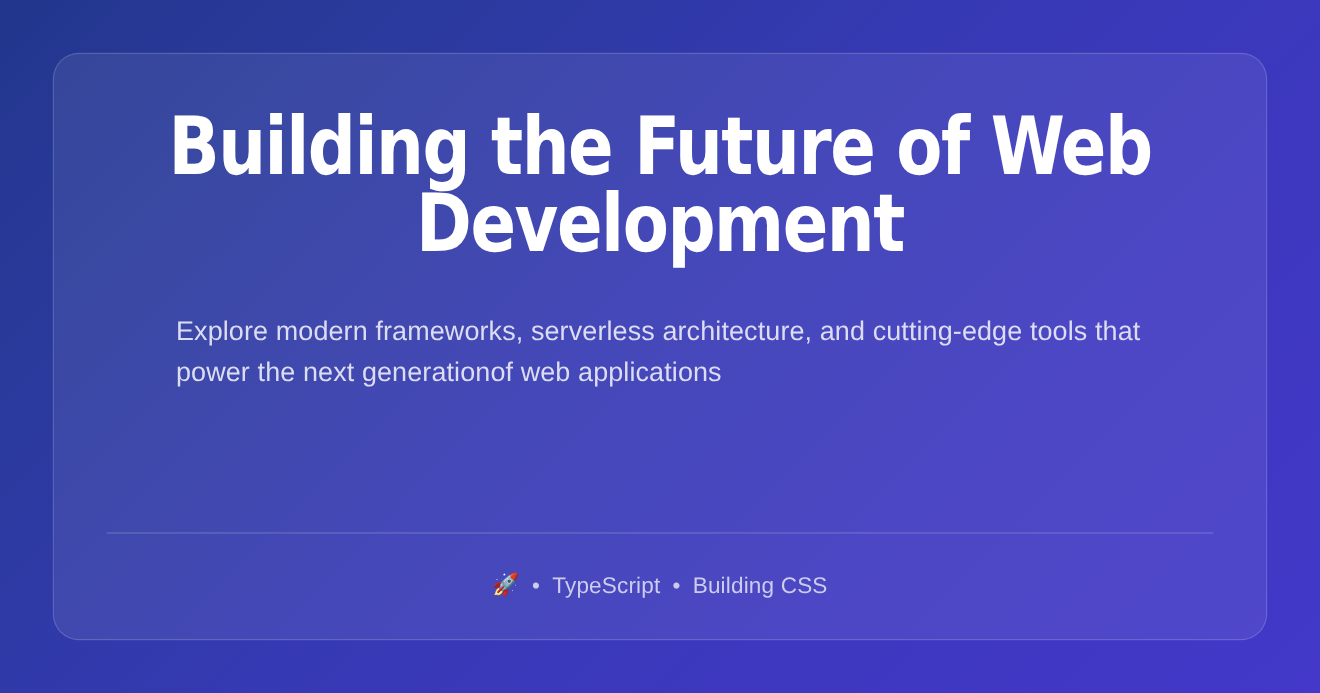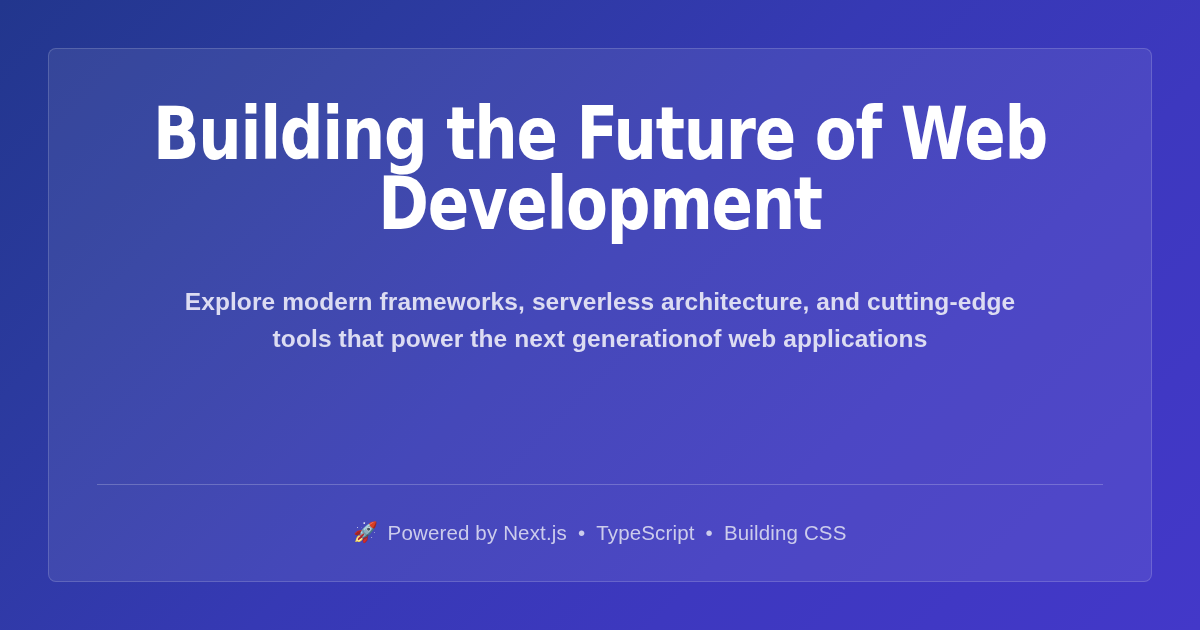--- a/index.html
+++ b/index.html
@@ -33,21 +33,21 @@
   }
 
   
   .card {
     position: absolute;
     left: 48px;
     top: 48px;
     width: 1104px;
     height: 534px;
     box-sizing: border-box;
-    border-radius: 8px;
+    border-radius: 24px;
     background: rgba(255, 255, 255, 0.08);
     border: 1px solid rgba(255, 255, 255, 0.16);
     padding: 44px 56px 0 56px;
     display: flex;
     flex-direction: column;
     align-items: center;
   }
 
   
   .title {
@@ -63,25 +63,25 @@
     font-stretch: condensed;
     transform: scaleX(0.93);
     transform-origin: center top;
     padding-top: 6px;
   }
 
   
   .subtitle {
     margin: 0;
     width: 880px;
-    text-align: center;
+    text-align: left;
     color: #dcdcf2;
     font-family: "Liberation Sans", sans-serif;
     font-size: 24.5px;
-    font-weight: 700;
+    font-weight: 400;
     line-height: 37px;
     letter-spacing: 0.1px;
     padding-top: 44px;
   }
 
   
   .spacer {
     flex: 1 1 auto;
   }
 
@@ -131,21 +131,20 @@
     <h1 class="title">Building the Future of Web Development</h1>
 
     <p class="subtitle">Explore modern frameworks, serverless architecture, and cutting-edge tools that power the next generationof web applications</p>
 
     <div class="spacer"></div>
 
     <hr class="divider">
 
     <div class="footer">
       <span class="rocket">🚀</span>
-      <span>Powered by Next.js</span>
       <span class="sep">•</span>
       <span>TypeScript</span>
       <span class="sep">•</span>
       <span>Building CSS</span>
     </div>
 
   </div>
 </div>
 
 </body></html>

